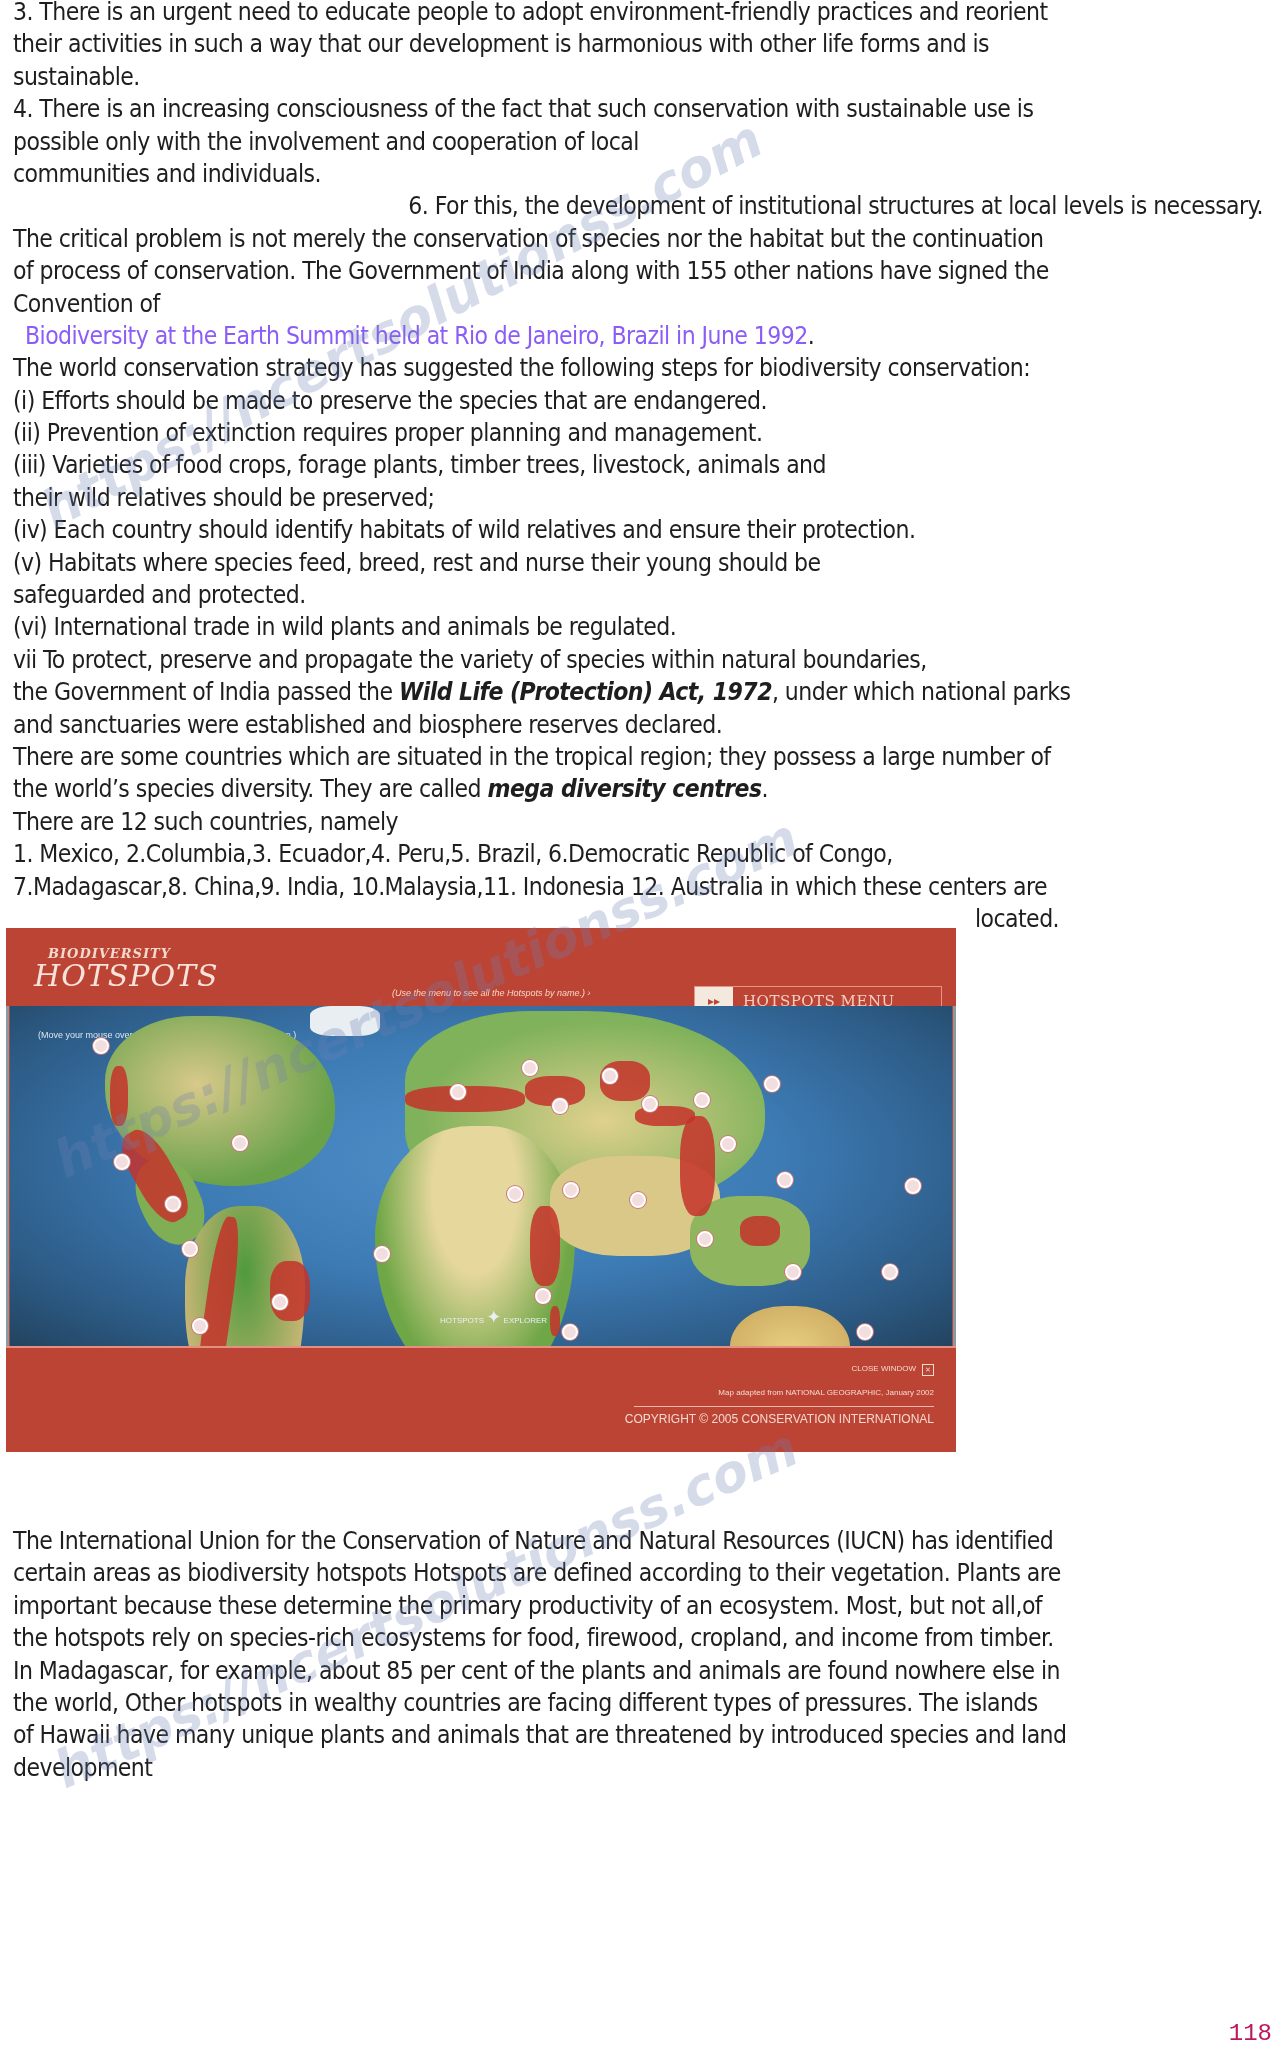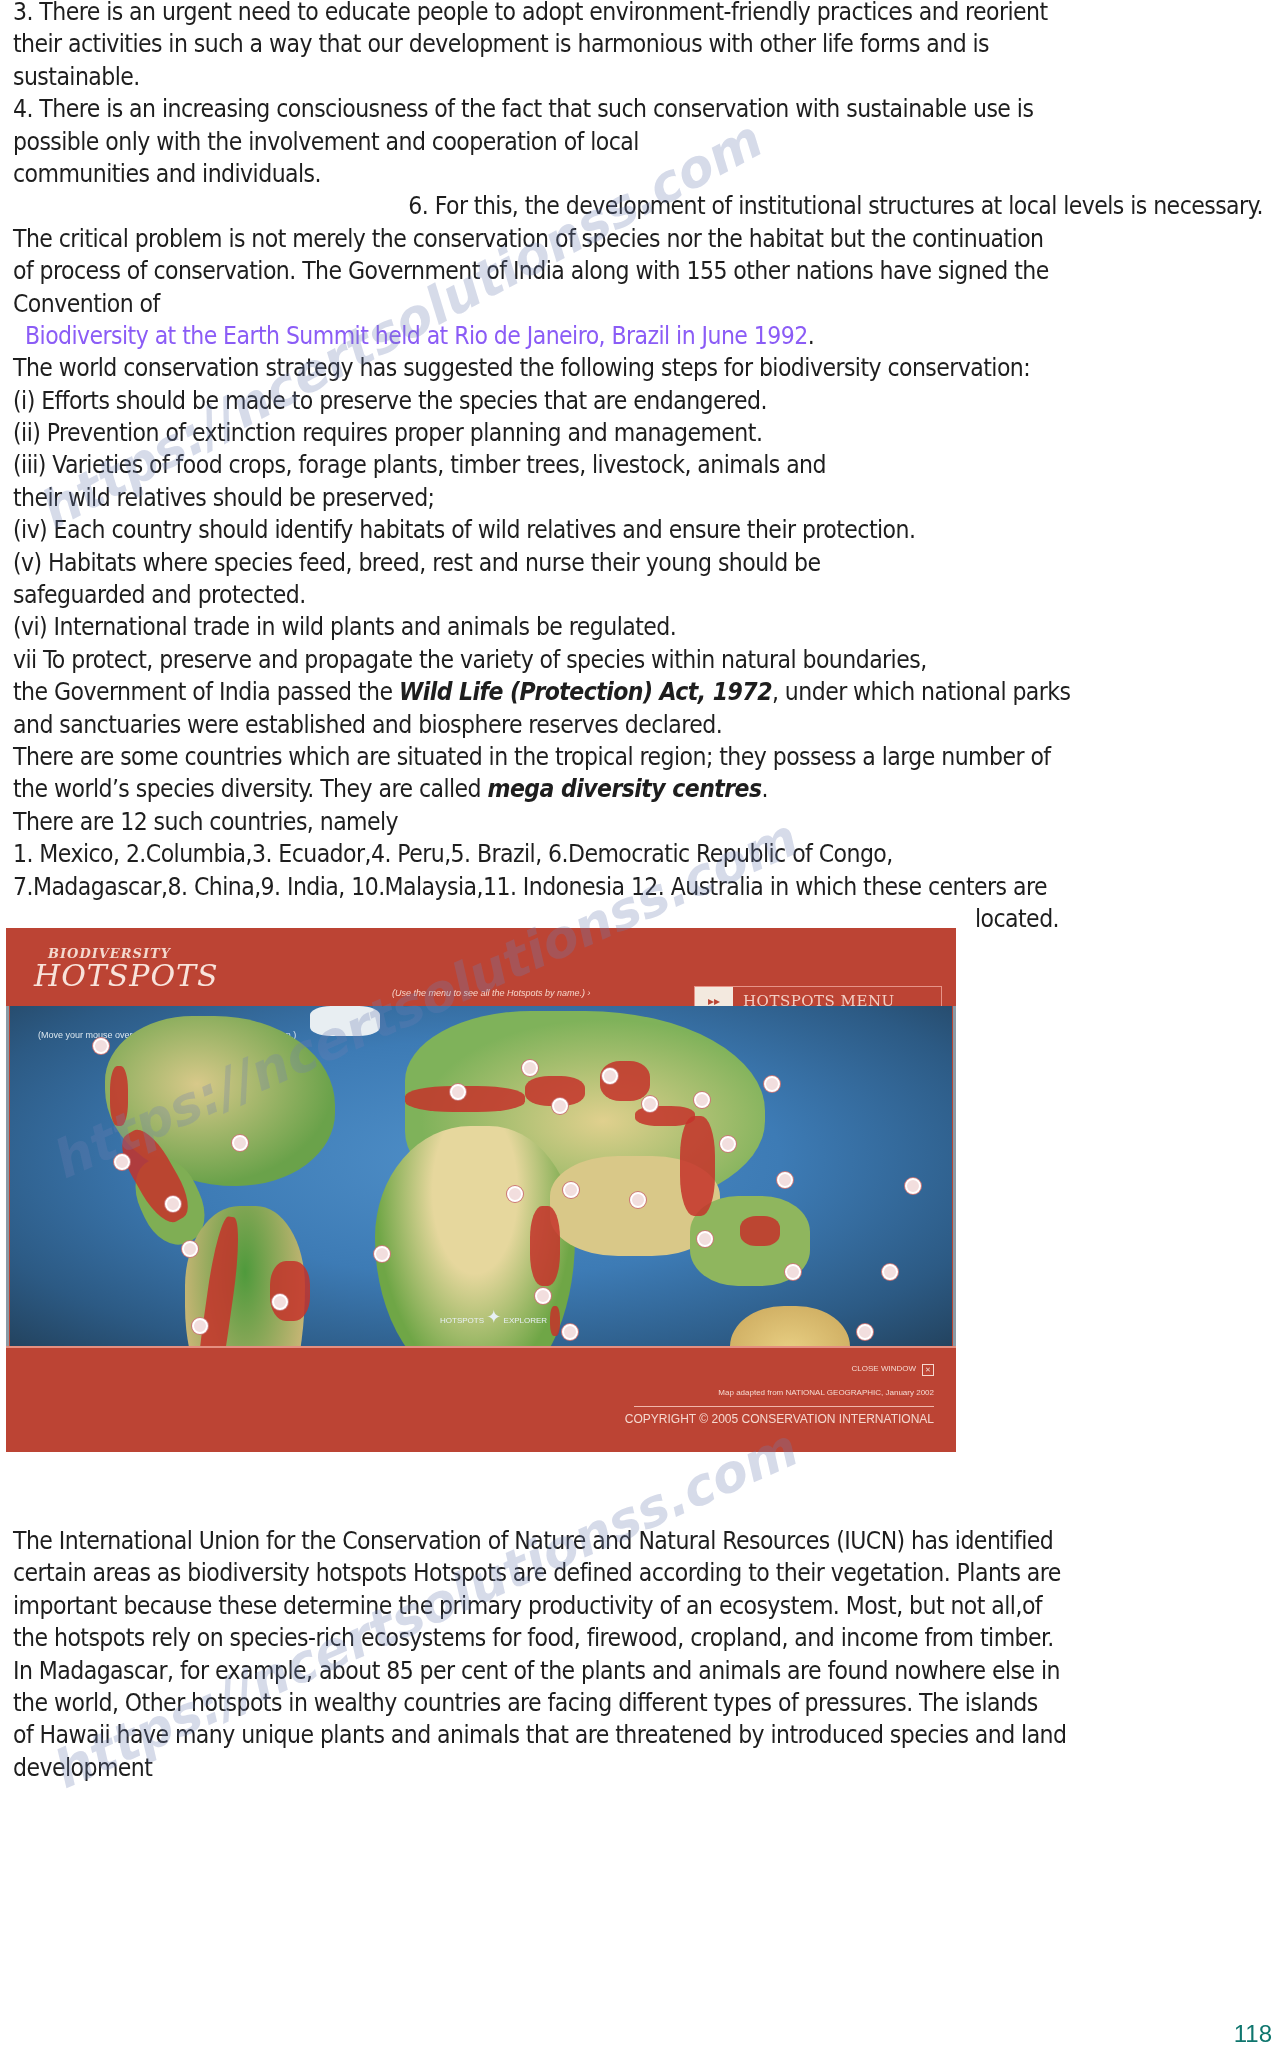--- a/index.html
+++ b/index.html
@@ -50,21 +50,21 @@
   .close-win { position:absolute; right:22px; top:16px; color:#f5d9d0; font-size:8px; font-family:"Liberation Sans", sans-serif; display:flex; align-items:flex-start; gap:6px; }
   .close-box { width:10px; height:10px; border:1px solid #f5d9d0; display:inline-block; font-size:7px; line-height:10px; text-align:center; }
   .credit1 { position:absolute; right:22px; top:40px; color:#f5d9d0; font-size:8px; font-family:"Liberation Sans", sans-serif; }
   .credit-rule { position:absolute; right:22px; top:58px; width:300px; height:1px; background:#f0b6aa; }
   .credit2 { position:absolute; right:22px; top:64px; color:#f5d9d0; font-size:12px; font-family:"Liberation Sans", sans-serif; }
 
   .watermark {
     position:absolute; color:#6f7fb3; opacity:0.28; font-family:"DejaVu Sans", sans-serif;
     font-weight:bold; font-style:italic; font-size:52px; white-space:nowrap; transform-origin:left bottom;
   }
-  .page-number { position:absolute; right:4px; top:2020px; font-family:Liberation Sans, sans-serif; font-size:24px; color:#0f766e;text-align:right; }
+  .page-number { position:absolute; right:4px; top:2020px; font-family:Liberation Mono, monospace; font-size:24px; color:#be185d;text-align:right; }
 </style>
 </head>
 <body>
 
 <div class="page">
 
   <div class="text-block" style="top:-4px;">
     <div class="line">3. There is an urgent need to educate people to adopt environment-friendly practices and reorient</div>
     <div class="line">their activities in such a way that our development is harmonious with other life forms and is</div>
     <div class="line">sustainable.</div>

